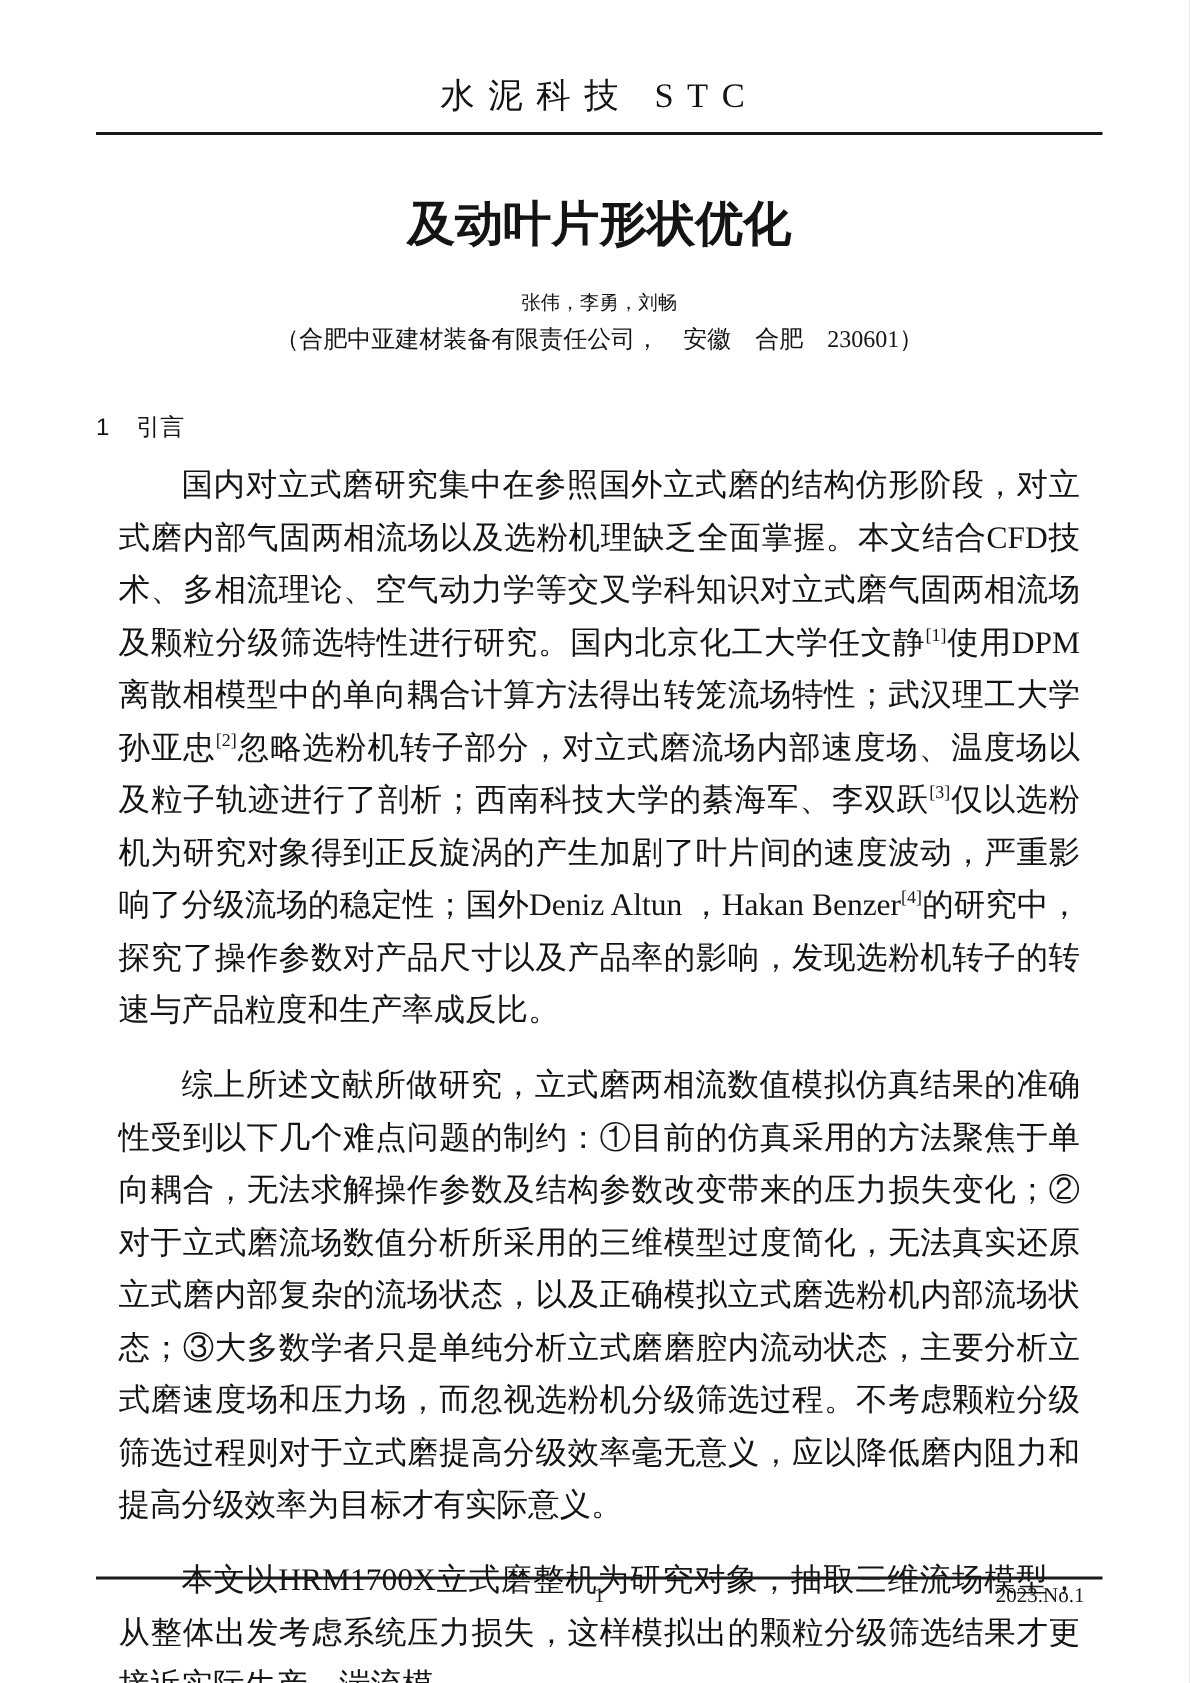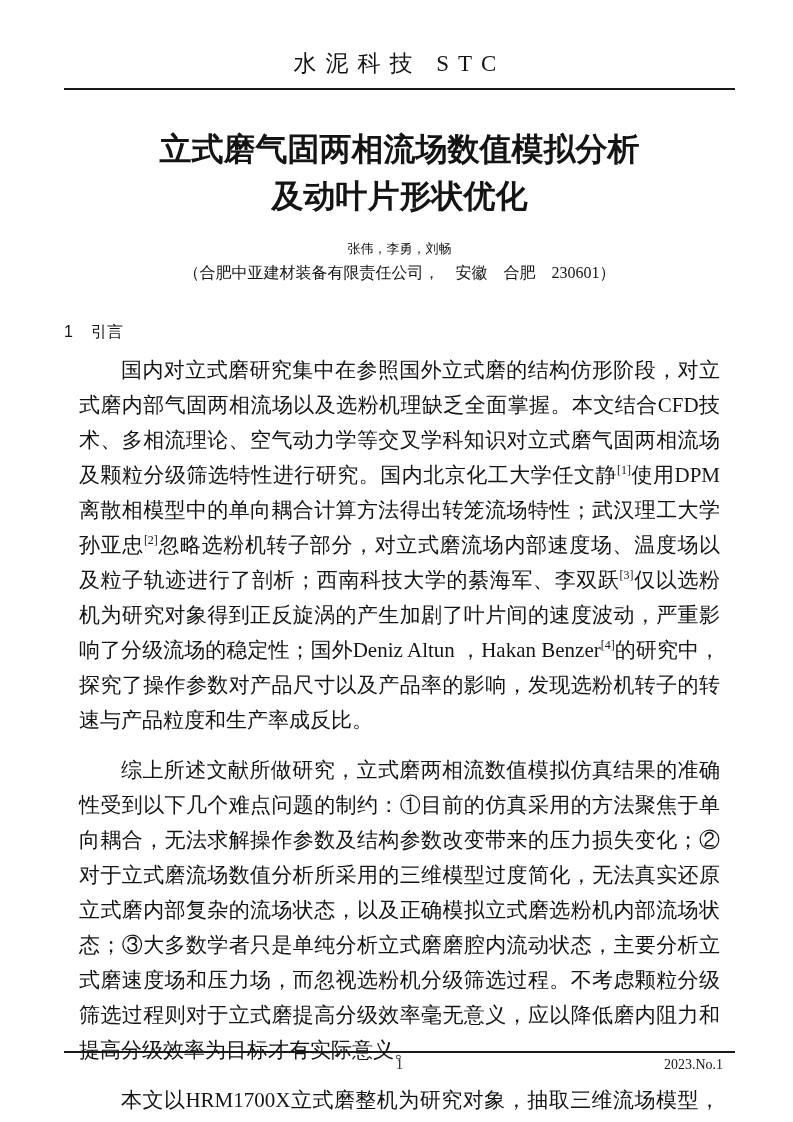--- a/index.html
+++ b/index.html
@@ -49,21 +49,20 @@
 </style>
 </head>
 <body>
 
 <div class="page-wrap">
   <div class="page">
 
     <div class="journal-header">水泥科技 STC</div>
 
     <div class="paper-title">
-      <div>立式磨气固两相流场数值模拟分析</div>
       <div>及动叶片形状优化</div>
     </div>
 
     <div class="authors">张伟，李勇，刘畅</div>
     <div class="affiliation">（合肥中亚建材装备有限责任公司，　安徽　合肥　230601）</div>
 
     <div class="section-heading">
       <span class="sec-num">1</span><span>引言</span>
     </div>
 

